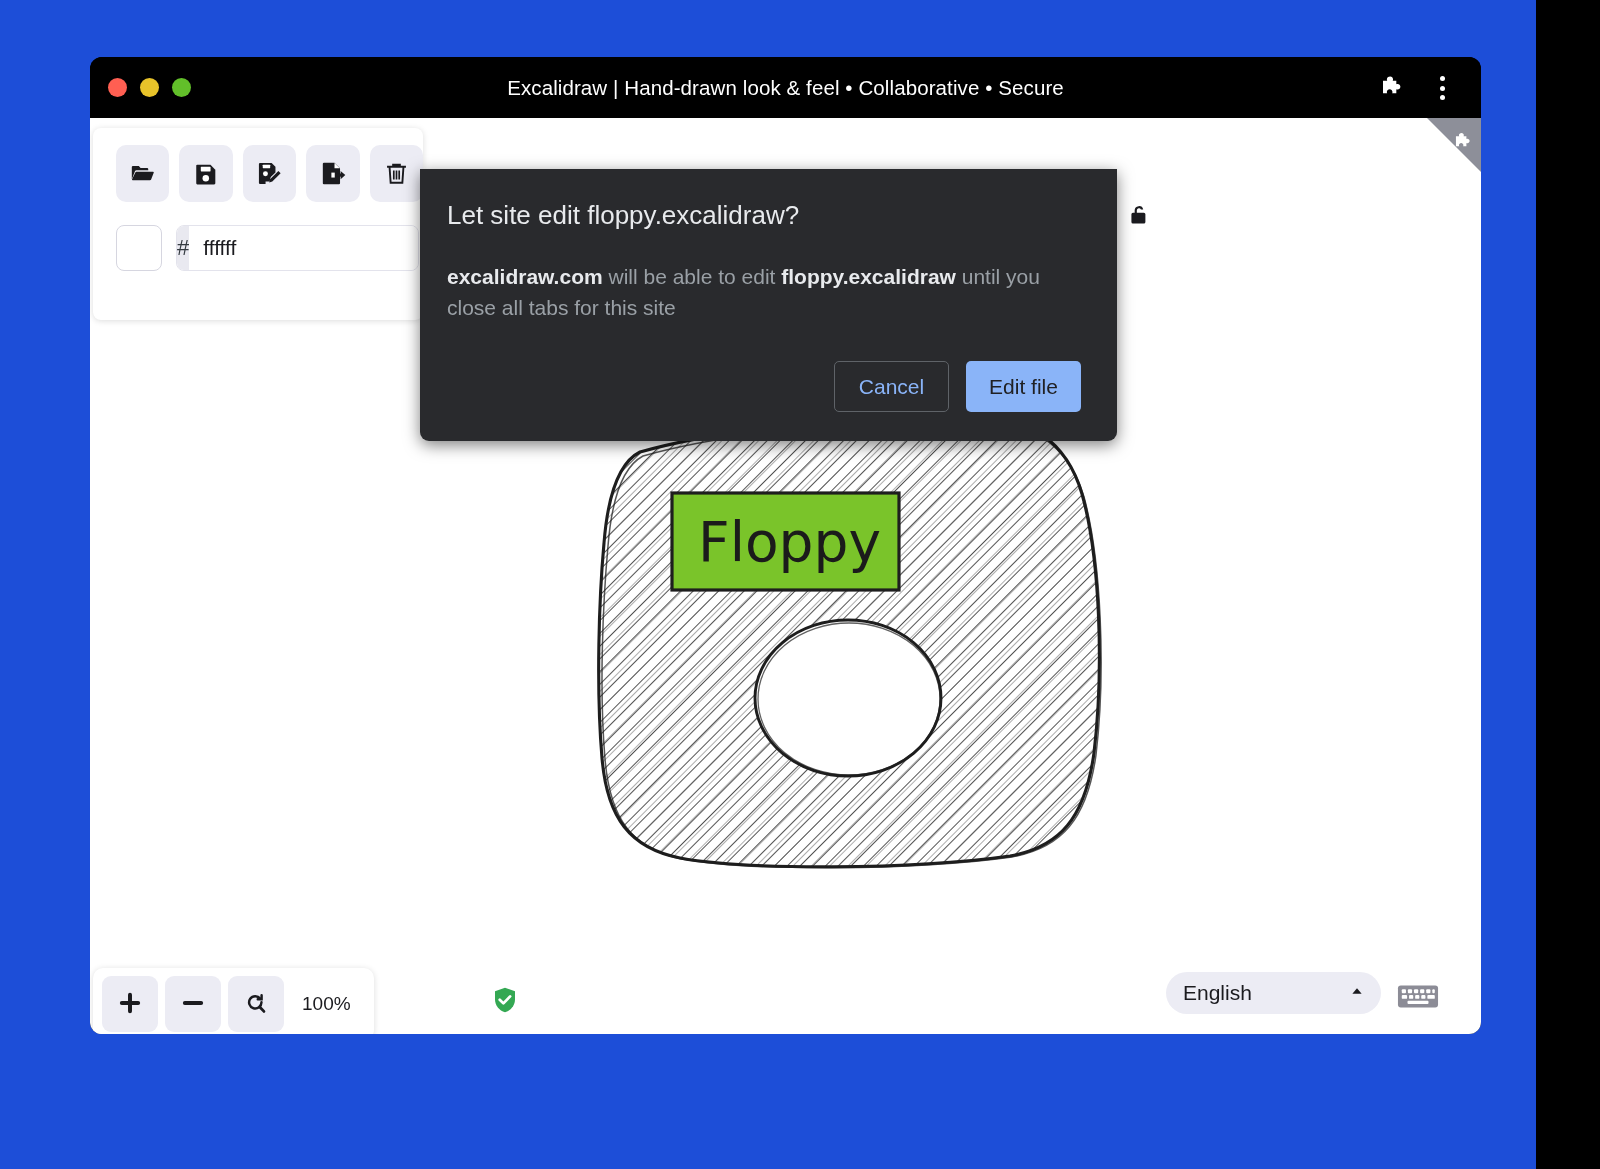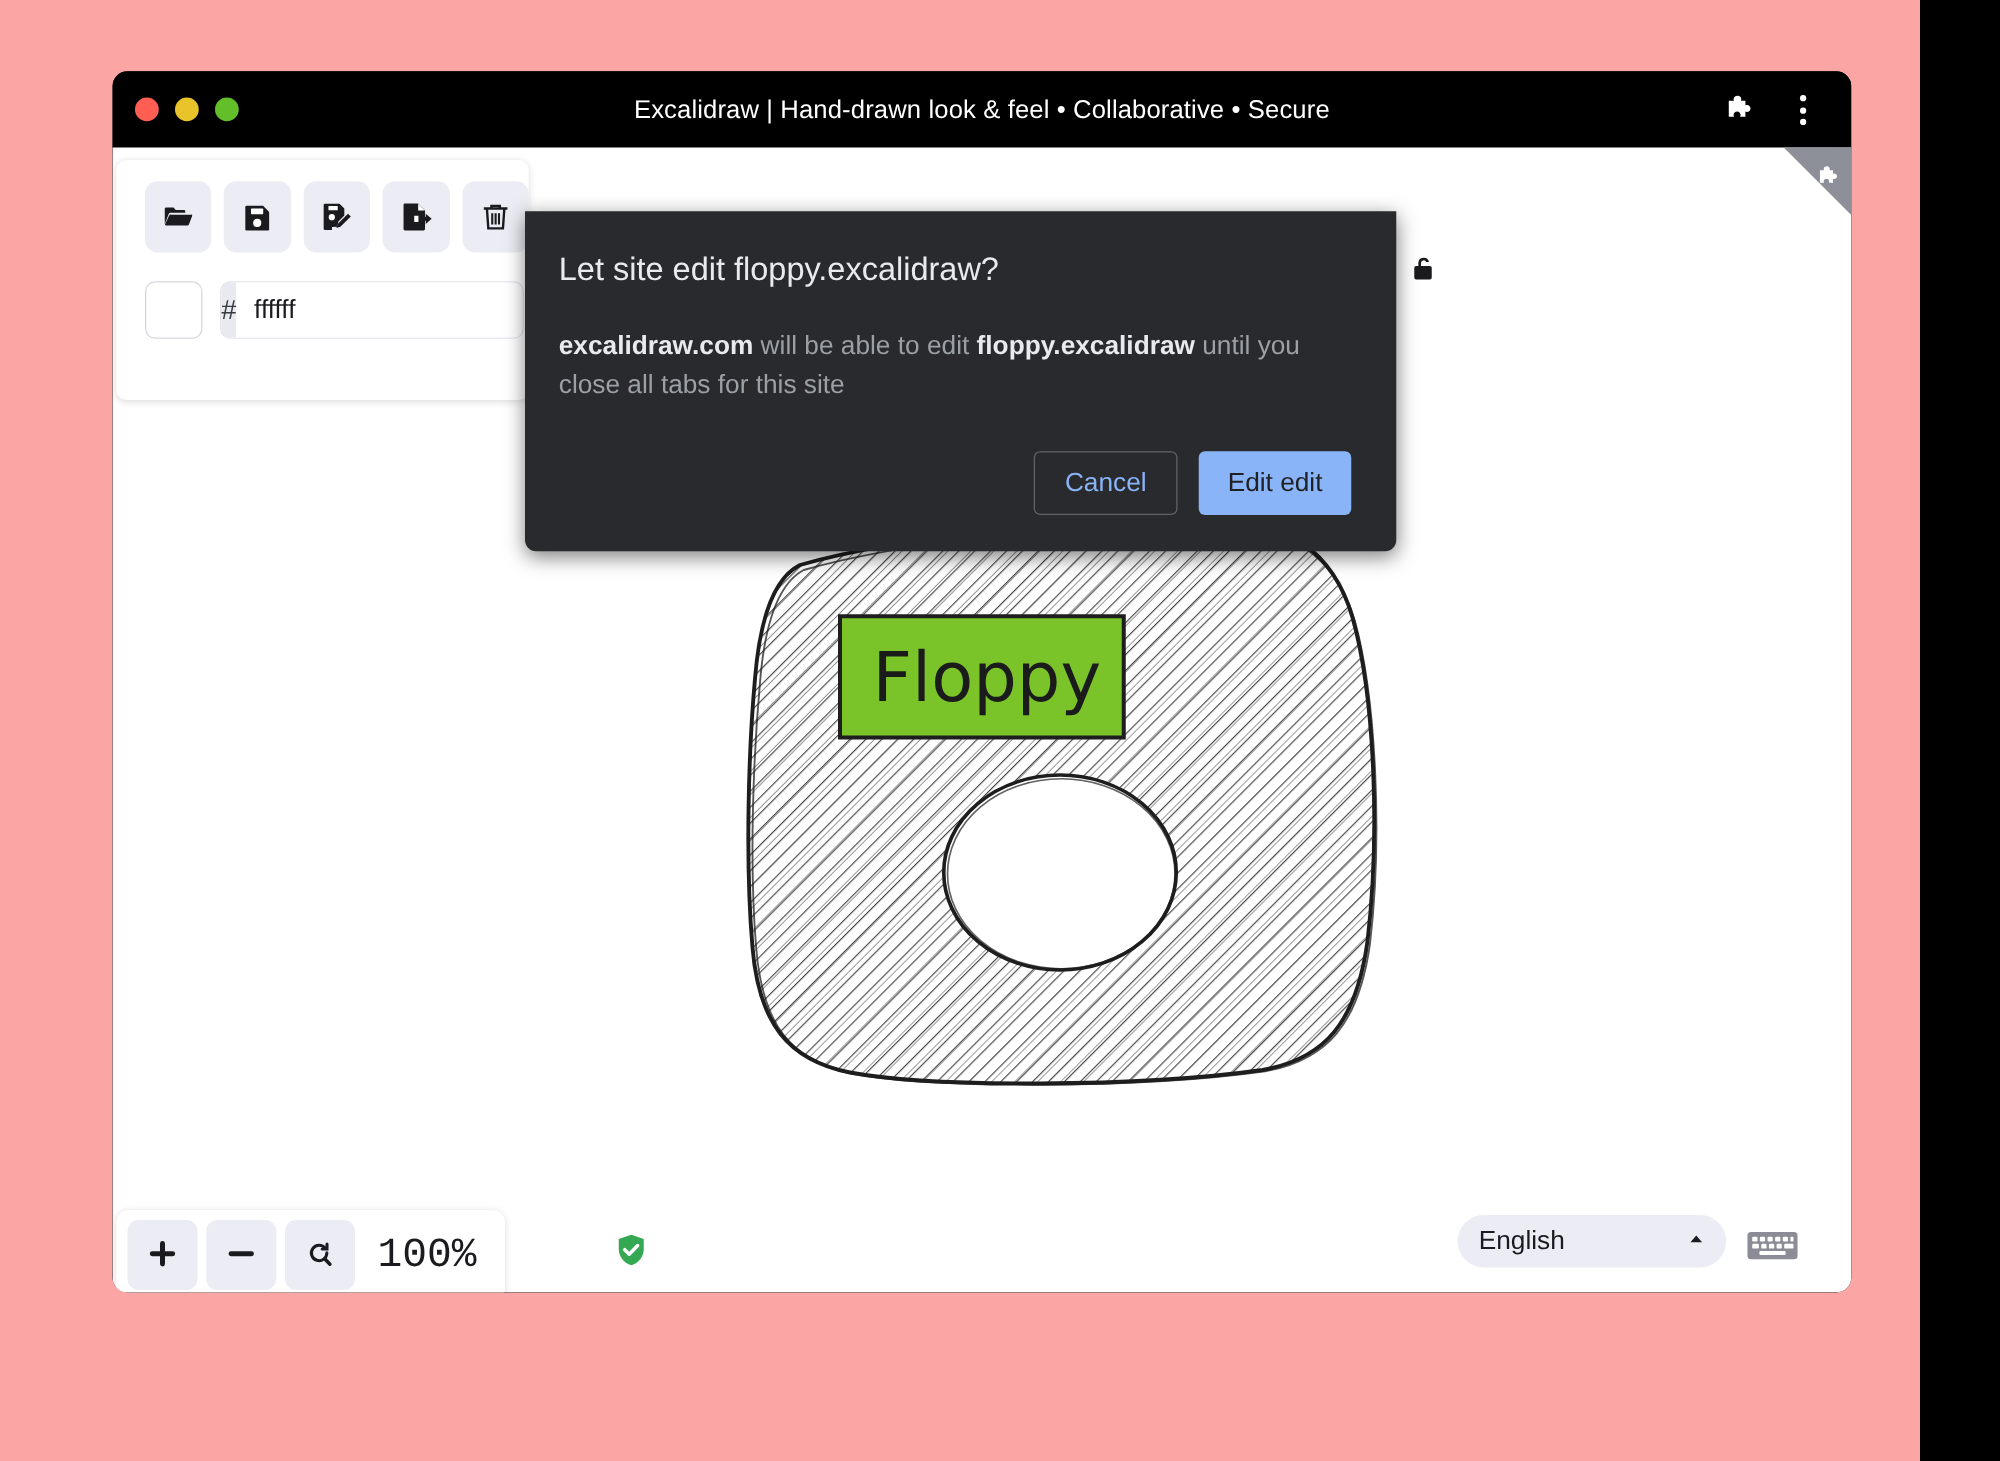--- a/index.html
+++ b/index.html
@@ -11,21 +11,21 @@
     width: 1600px;
     height: 1169px;
     overflow: hidden;
     font-family: "Liberation Sans", sans-serif;
   }
 
   #screen {
     position: relative;
     width: 1536px;
     height: 1169px;
-    background: #fca5a5;
+    background: #1d4ed8;
   }
 
   
   #browser-window {
     position: absolute;
     left: 90px;
     top: 57px;
     width: 1391px;
     height: 977px;
     background: #000000;
@@ -232,24 +232,24 @@
     background: #ececf4;
     border: none;
     border-radius: 9px;
     display: flex;
     align-items: center;
     justify-content: center;
     cursor: pointer;
     padding: 0;
   }
   #zoom-level {
-    font-size: 33px;
+    font-size: 19px;
     color: #1b1b1f;
     padding: 0 14px 0 11px;
-    font-family: Liberation Mono, monospace;
+    font-family: Liberation Sans, sans-serif;
     white-space: nowrap;
   }
   #shield-badge {
     position: absolute;
     left: 400px;
     bottom: 18px;
     width: 30px; height: 32px;
   }
 
   
@@ -553,19 +553,19 @@
             <rect x="11" y="21" width="22" height="3.4" rx="1"></rect>
           </g>
         </svg>
       </div>
 
       <div id="permission-dialog">
         <h1 id="dialog-title">Let site edit floppy.excalidraw?</h1>
         <p id="dialog-body"><b>excalidraw.com</b><span> will be able to edit </span><b>floppy.excalidraw</b><span> until you close all tabs for this site</span></p>
         <div id="dialog-buttons">
           <button id="cancel-button">Cancel</button>
-          <button id="edit-file-button">Edit edit</button>
+          <button id="edit-file-button">Edit file</button>
         </div>
       </div>
 
     </div>
   </div>
 </div>
 
 </body></html>

